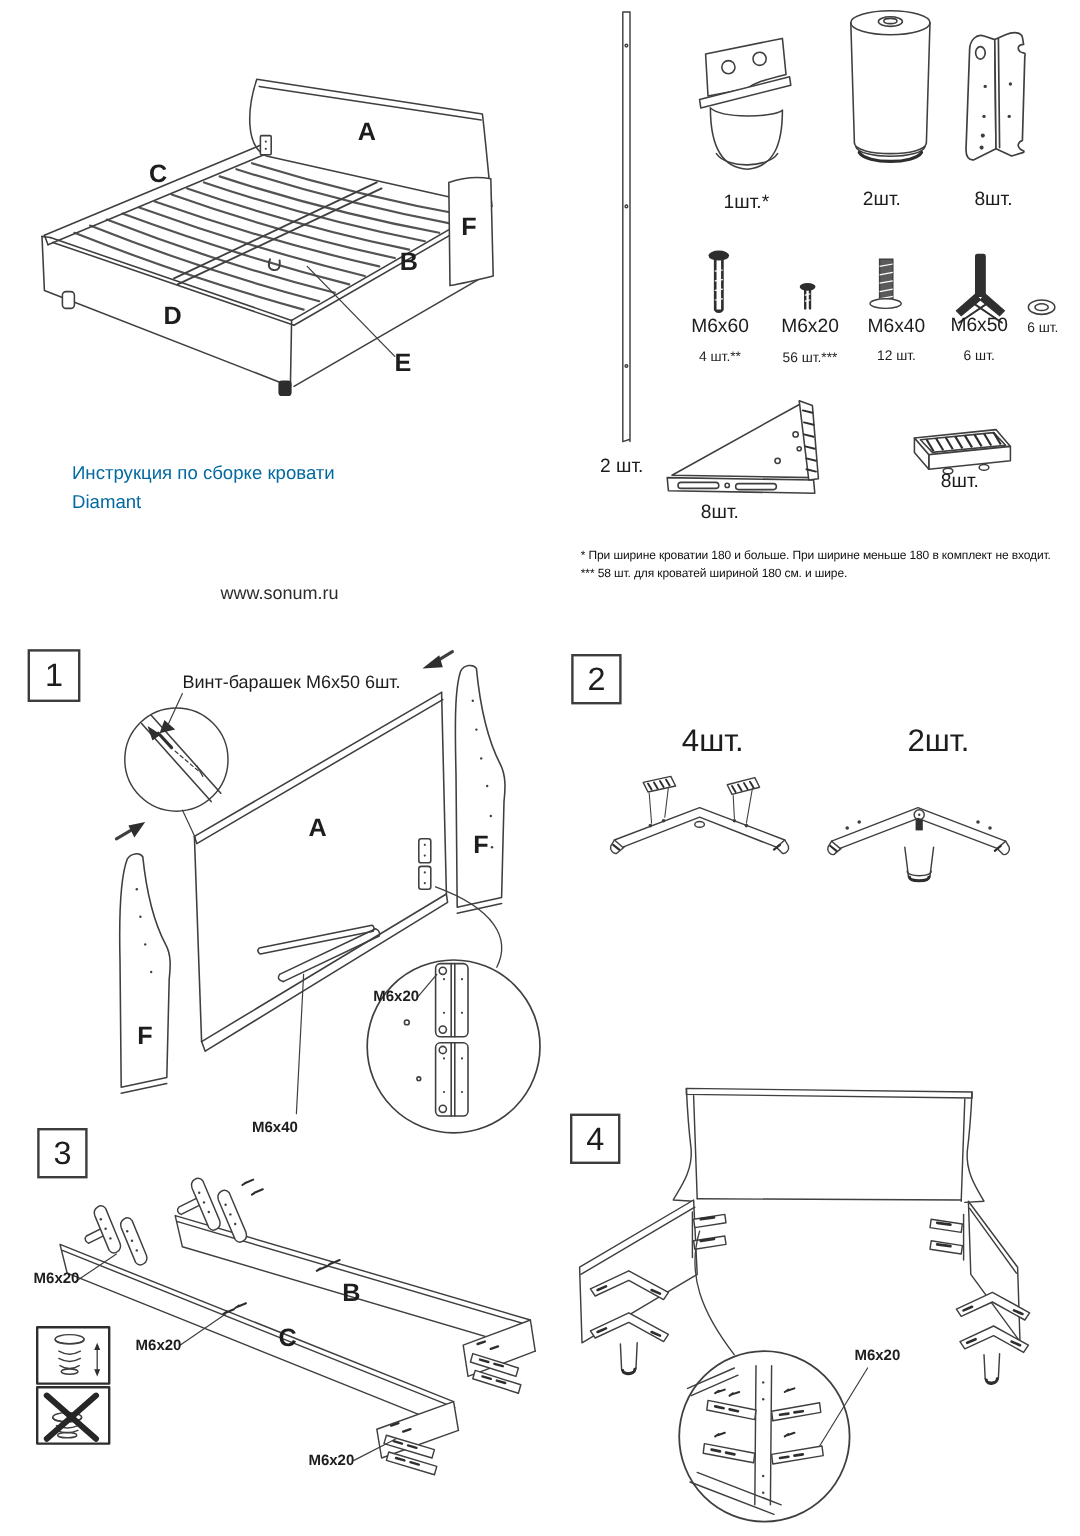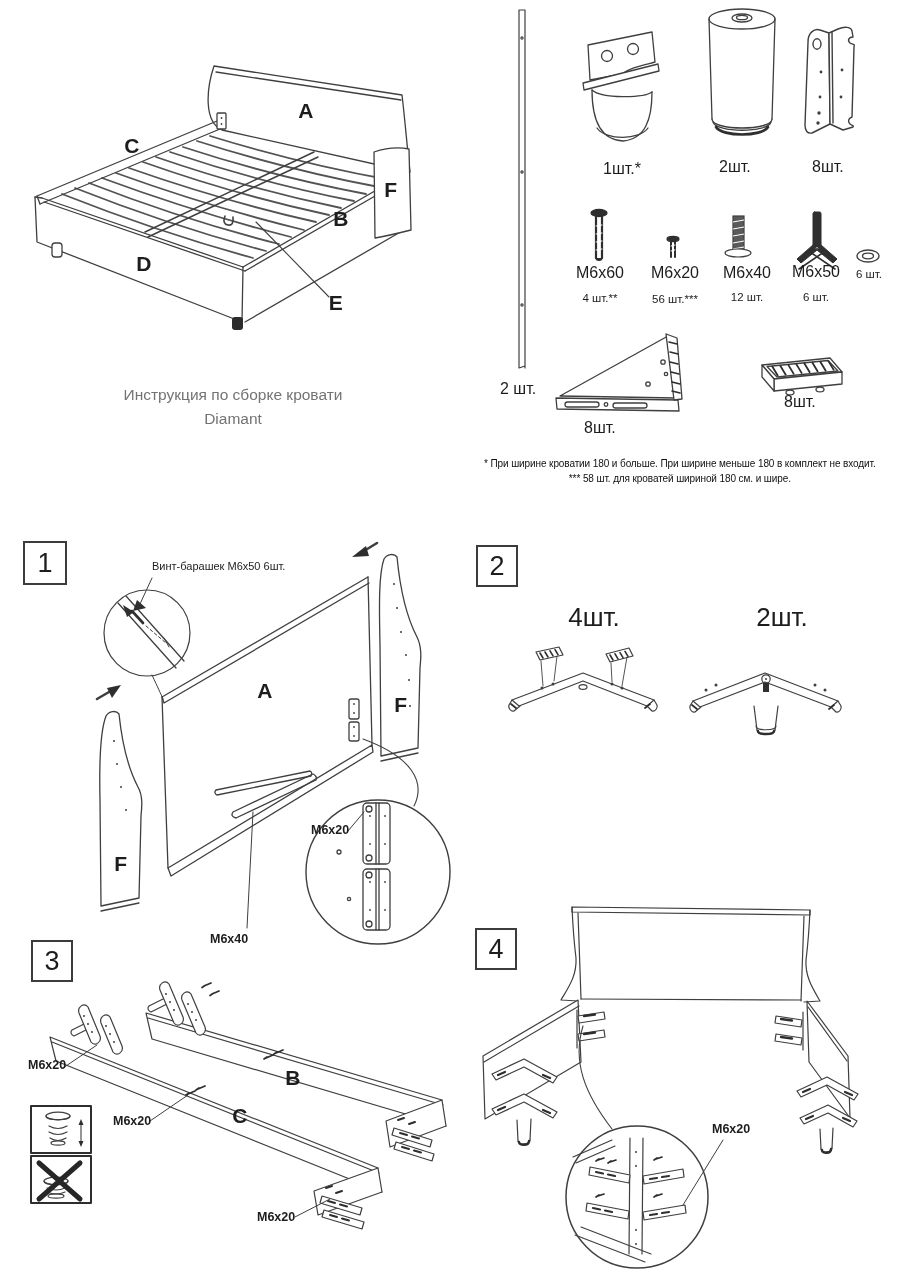--- a/index.html
+++ b/index.html
@@ -7,28 +7,28 @@
         font-family:"Liberation Sans",sans-serif;color:#1d1d1d;}
   svg{position:absolute;overflow:visible;}
   .lbl{position:absolute;white-space:nowrap;color:#1d1d1d;}
   .ctr{transform:translate(-50%,-50%);}
   .letter{font-size:21px;font-weight:600;letter-spacing:.5px;}
   .qty{font-size:16px;}
   .qty-big{font-size:26px;}
   .name{font-size:16px;text-align:center;}
   .sub{font-size:11.5px;text-align:center;}
   .tag{font-size:12.5px;font-weight:600;}
-  .callout{font-size:11px;}
+  .callout{font-size:15px;}
   .stepbox{position:absolute;border:2px solid #3c3c3c;background:#fff;display:flex;
            align-items:center;justify-content:center;font-size:27px;color:#1d1d1d;}
-  .title{position:absolute;left:60px;width:346px;text-align:center;font-size:15.5px;color:#737373;}
+  .title{position:absolute;left:60px;width:346px;text-align:left;font-size:15.5px;color:#0369a1;}
   .site{position:absolute;left:60px;top:486px;width:346px;text-align:center;font-size:15px;color:#2b2b2b;}
   .footnotes{position:absolute;left:484px;top:457px;font-size:10px;line-height:14.6px;
              color:#101010;letter-spacing:-.1px;}
-  .footnotes div{white-space:nowrap;text-align:center;}
+  .footnotes div{white-space:nowrap;}
 </style>
 </head>
 <body>
 
 <div id="page">
 
   <svg style="left:20px;top:5px" width="430" height="345" viewBox="20 5 430 345">
     <g fill="none" stroke="#3f3f3f" stroke-width="1.3" stroke-linecap="round" stroke-linejoin="round">
 
       <path d="M214,66 L402,95 C405,120 407,146 410,172 L222,130 C204,122 206,90 214,66 Z" fill="#fff"></path>
@@ -81,20 +81,21 @@
   </svg>
   <span class="lbl ctr letter" style="left:306px;top:111px">A</span>
   <span class="lbl ctr letter" style="left:132px;top:146px">C</span>
   <span class="lbl ctr letter" style="left:391px;top:190px">F</span>
   <span class="lbl ctr letter" style="left:341px;top:219px">B</span>
   <span class="lbl ctr letter" style="left:144px;top:264px">D</span>
   <span class="lbl ctr letter" style="left:336px;top:303px">E</span>
 
   <div class="title" style="top:386px">Инструкция по сборке кровати</div>
   <div class="title" style="top:410px">Diamant</div>
+  <div class="site">www.sonum.ru</div>
 
   <svg style="left:505px;top:5px" width="40" height="375" viewBox="505 5 40 375">
     <g fill="none" stroke="#3f3f3f" stroke-width="1.2" stroke-linecap="round">
       <path d="M519,10 L525,10 M519,10 L519,368 M525,10 L525,368 M519,368 L525,366"></path>
       <circle cx="522" cy="38" r="1.1"></circle>
         <circle cx="522" cy="172" r="1.1"></circle>
         <circle cx="522" cy="305" r="1.1"></circle>
     </g>
   </svg>
   <svg style="left:575px;top:20px" width="100" height="135" viewBox="575 20 100 135">

